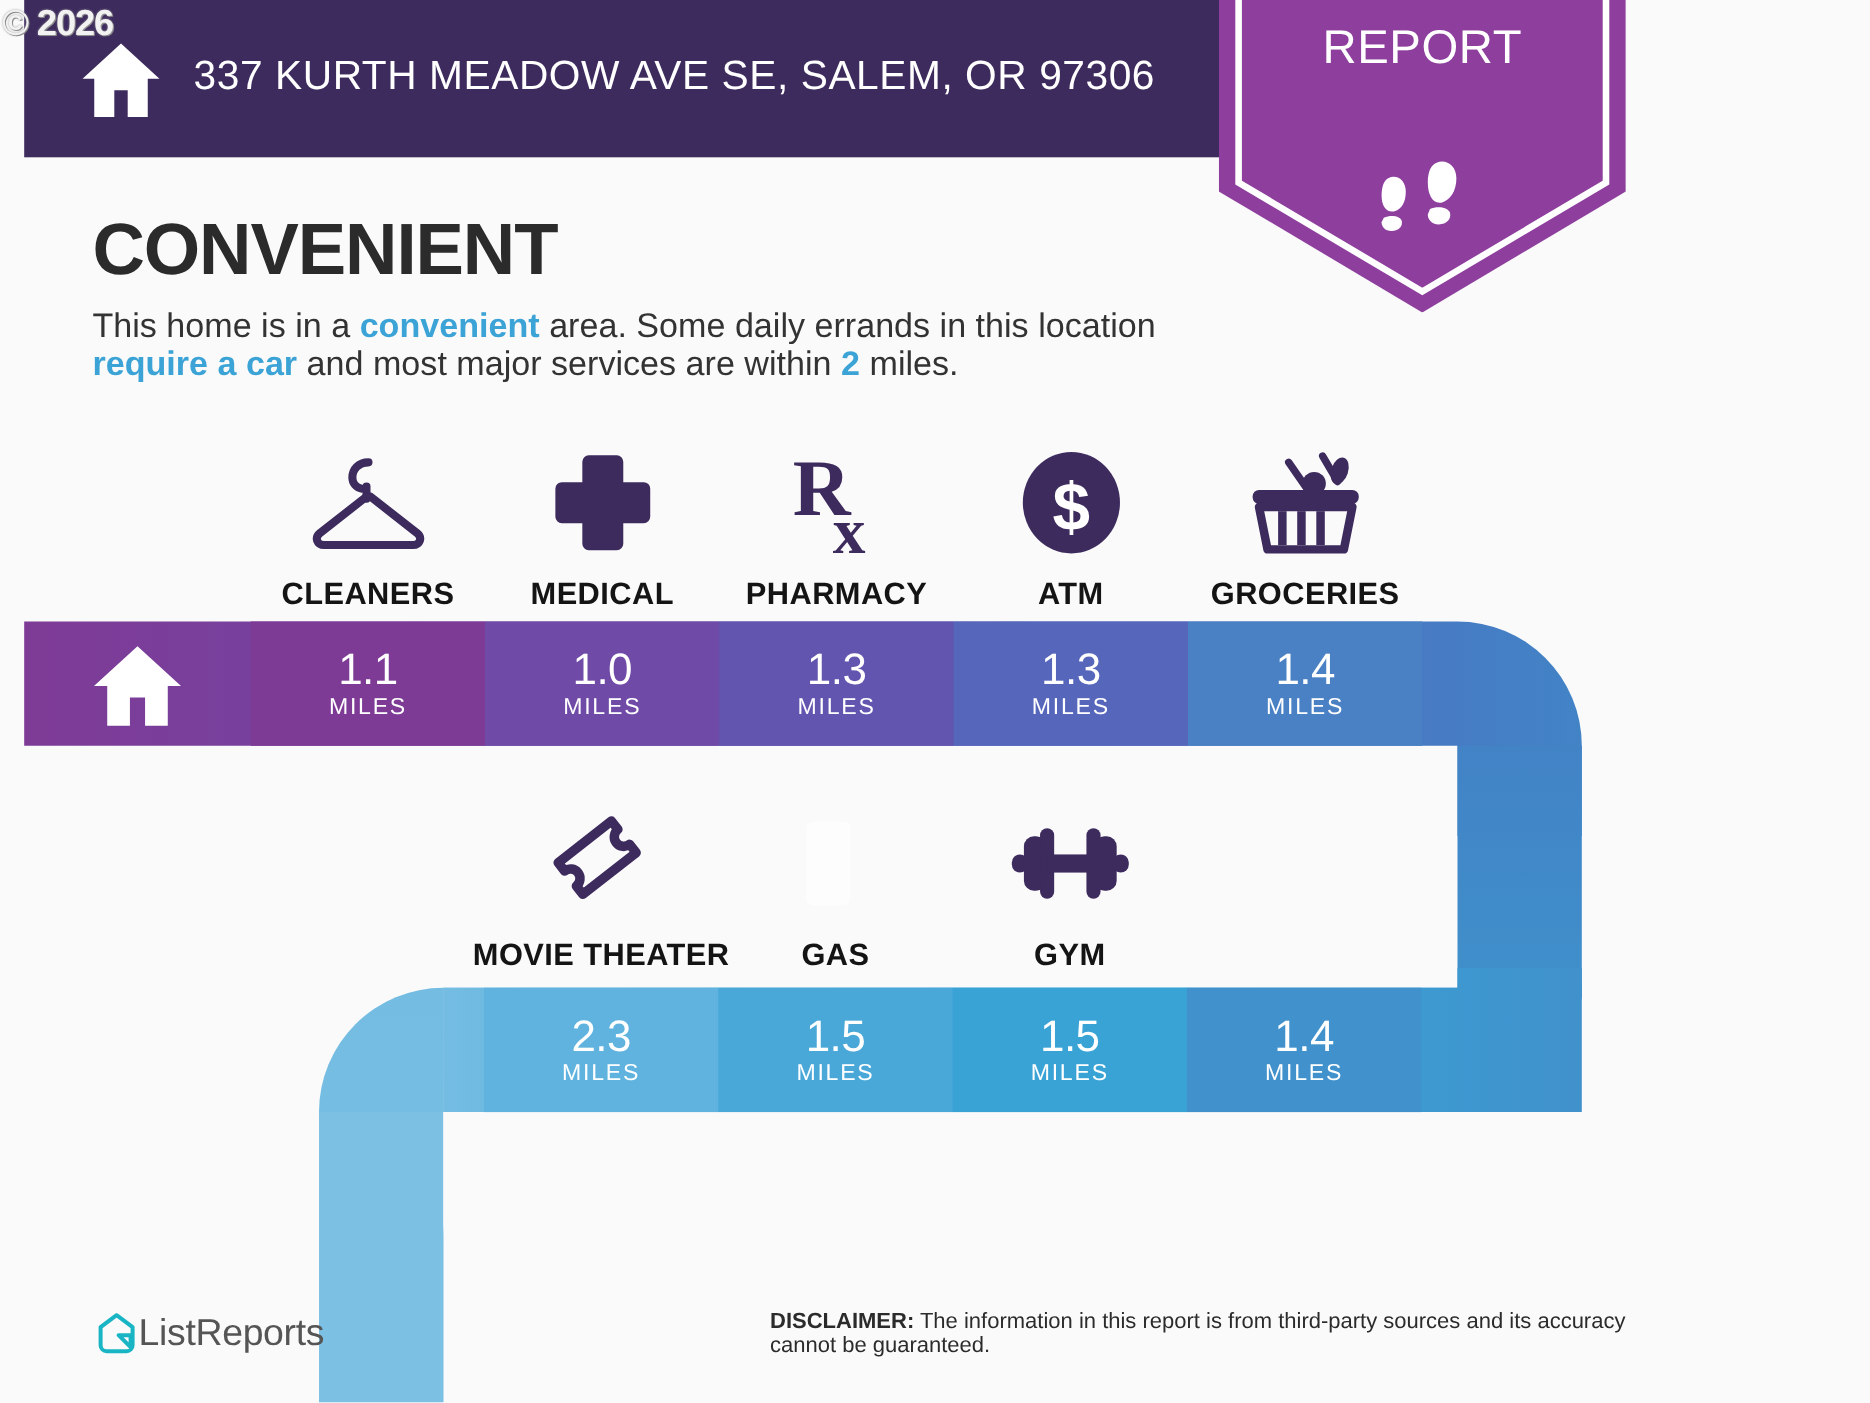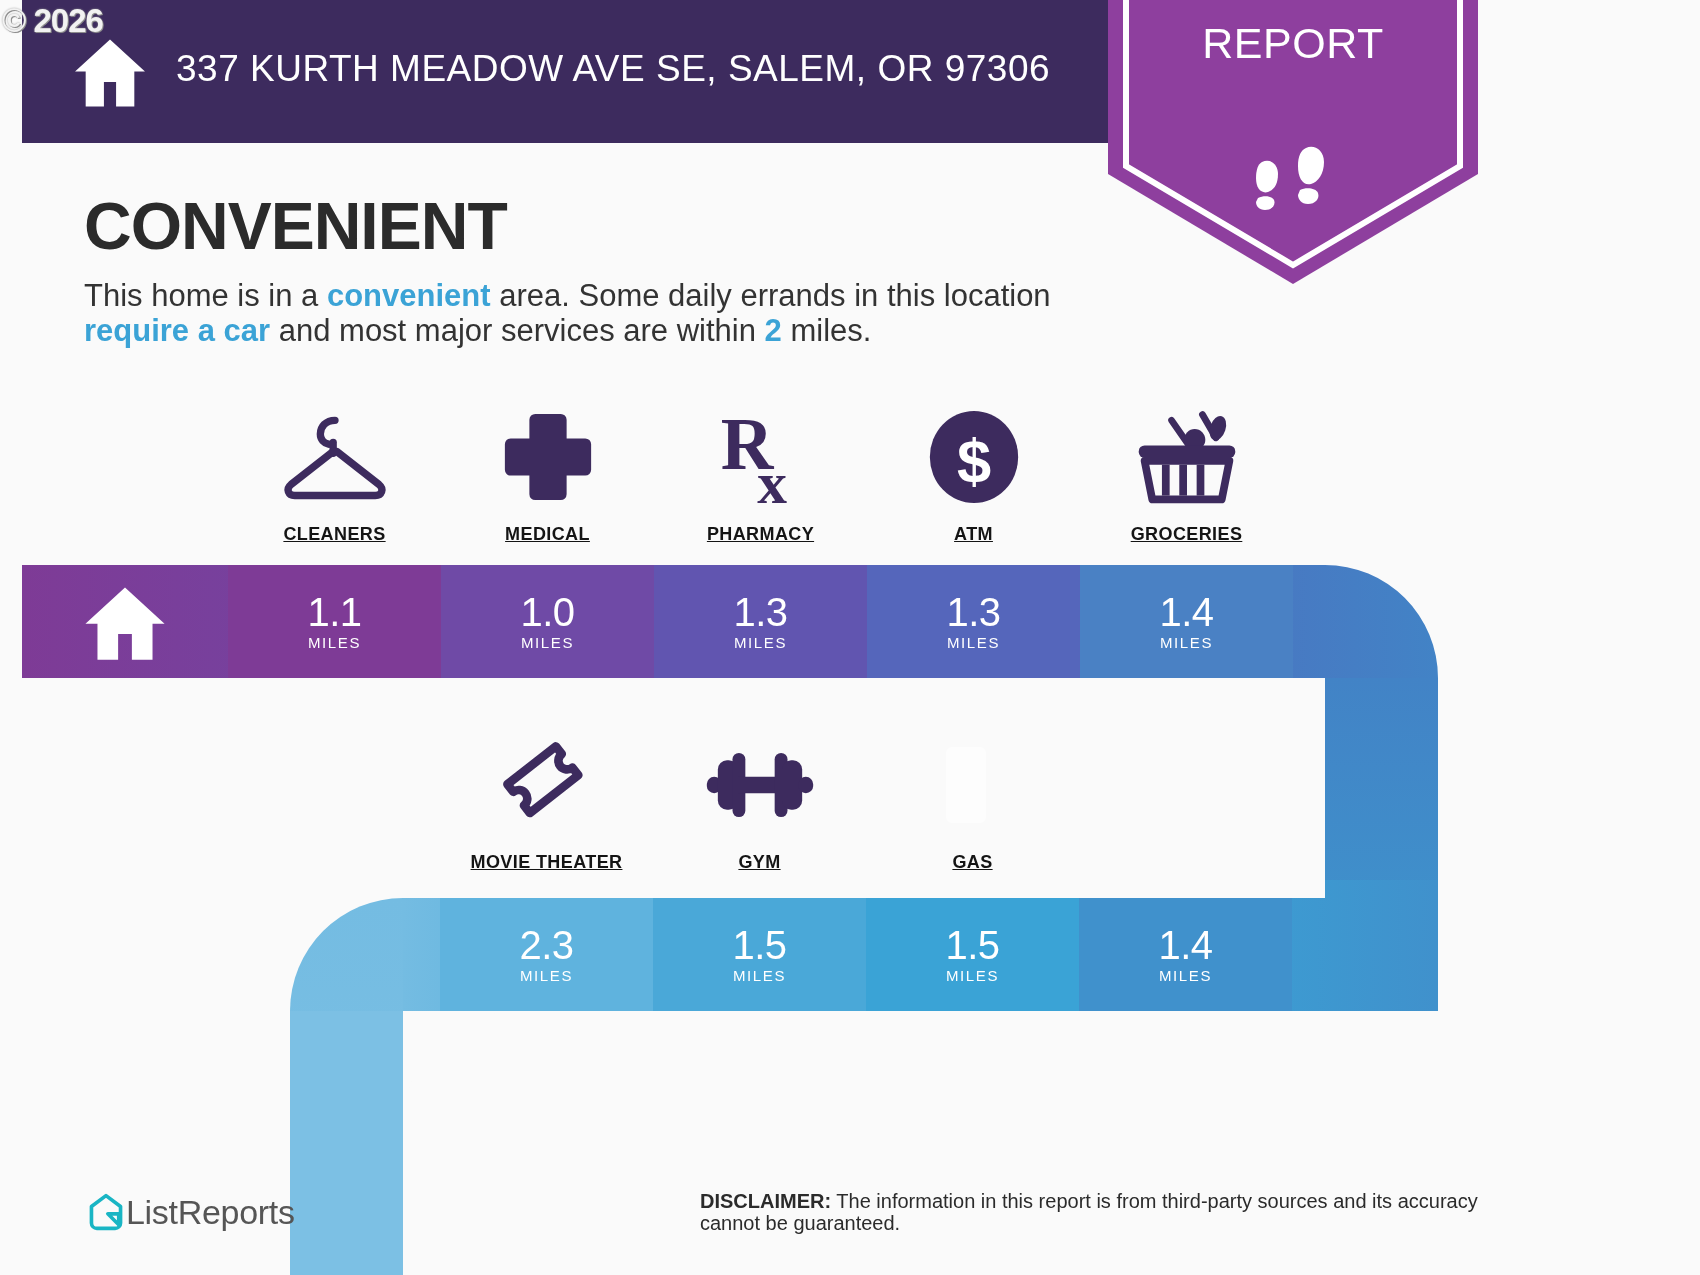--- a/index.html
+++ b/index.html
@@ -115,26 +115,25 @@
     justify-content: flex-end;
   }
   .icon-glyph {
     height: 110px;
     display: flex;
     align-items: center;
     justify-content: center;
   }
   .icon-label {
     margin-top: 12px;
-    font-size: 18px;
+    font-size: 28px;
     font-weight: bold;
     color: #141414;
     letter-spacing: 0.4px;
     white-space: nowrap;
-    text-decoration: underline;
   }
 
   
   .dist-row {
     position: absolute;
     display: flex;
     z-index: 12;
   }
   #dist-row-1 { left: 228px; top: 565px; }
   #dist-row-2 { left: 440px; top: 898px; }
@@ -148,21 +147,21 @@
     color: #ffffff;
   }
   .dist-val {
     font-size: 40px;
     font-weight: 400;
     line-height: 40px;
     letter-spacing: -0.5px;
     text-align: center;
   }
   .dist-unit {
-    font-size: 15px;
+    font-size: 21px;
     font-weight: 400;
     letter-spacing: 1.6px;
     margin-top: 2px;
   }
   #home-seg-icon {
     position: absolute;
     left: 22px; top: 565px;
     width: 206px; height: 113px;
     display: flex; align-items: center; justify-content: center;
     z-index: 13;
@@ -371,42 +370,42 @@
           <path d="M18 24 h64 a0 0 0 0 1 0 0 v10 a9 9 0 0 0 0 18 v10 a0 0 0 0 1 0 0 h-64 a0 0 0 0 1 0 0 v-10 a9 9 0 0 0 0 -18 v-10 a0 0 0 0 1 0 0 z" fill="none" stroke="#3d2b5e" stroke-width="9" stroke-linejoin="round"></path>
         </g>
       </svg>
     </div>
     <div class="icon-label">MOVIE THEATER</div>
   </div>
 
 
   <div class="icon-cell">
     <div class="icon-glyph">
+      <svg width="70" height="92" viewBox="0 0 70 92">
+        <rect x="8" y="8" width="40" height="76" rx="6" fill="#fdfdfd"></rect>
+      </svg>
+    </div>
+    <div class="icon-label">GAS</div>
+  </div>
+
+  <div class="icon-cell">
+    <div class="icon-glyph">
       <svg width="110" height="88" viewBox="0 0 120 90">
         <rect x="2" y="36" width="16" height="18" rx="8" fill="#3d2b5e"></rect>
         <rect x="14" y="18" width="22" height="54" rx="10" fill="#3d2b5e"></rect>
         <rect x="30" y="10" width="14" height="70" rx="7" fill="#3d2b5e"></rect>
         <rect x="36" y="36" width="48" height="18" fill="#3d2b5e"></rect>
         <rect x="76" y="10" width="14" height="70" rx="7" fill="#3d2b5e"></rect>
         <rect x="84" y="18" width="22" height="54" rx="10" fill="#3d2b5e"></rect>
         <rect x="102" y="36" width="16" height="18" rx="8" fill="#3d2b5e"></rect>
       </svg>
     </div>
     <div class="icon-label">GYM</div>
   </div>
 
-  <div class="icon-cell">
-    <div class="icon-glyph">
-      <svg width="70" height="92" viewBox="0 0 70 92">
-        <rect x="8" y="8" width="40" height="76" rx="6" fill="#fdfdfd"></rect>
-      </svg>
-    </div>
-    <div class="icon-label">GAS</div>
-  </div>
-
 </div>
 
 <div id="dist-row-2" class="dist-row">
   <div class="dist-cell" style="background:#5fb3de">
     <div class="dist-val">2.3</div>
     <div class="dist-unit">MILES</div>
   </div>
   <div class="dist-cell" style="background:#4aa8d8">
     <div class="dist-val">1.5</div>
     <div class="dist-unit">MILES</div>

